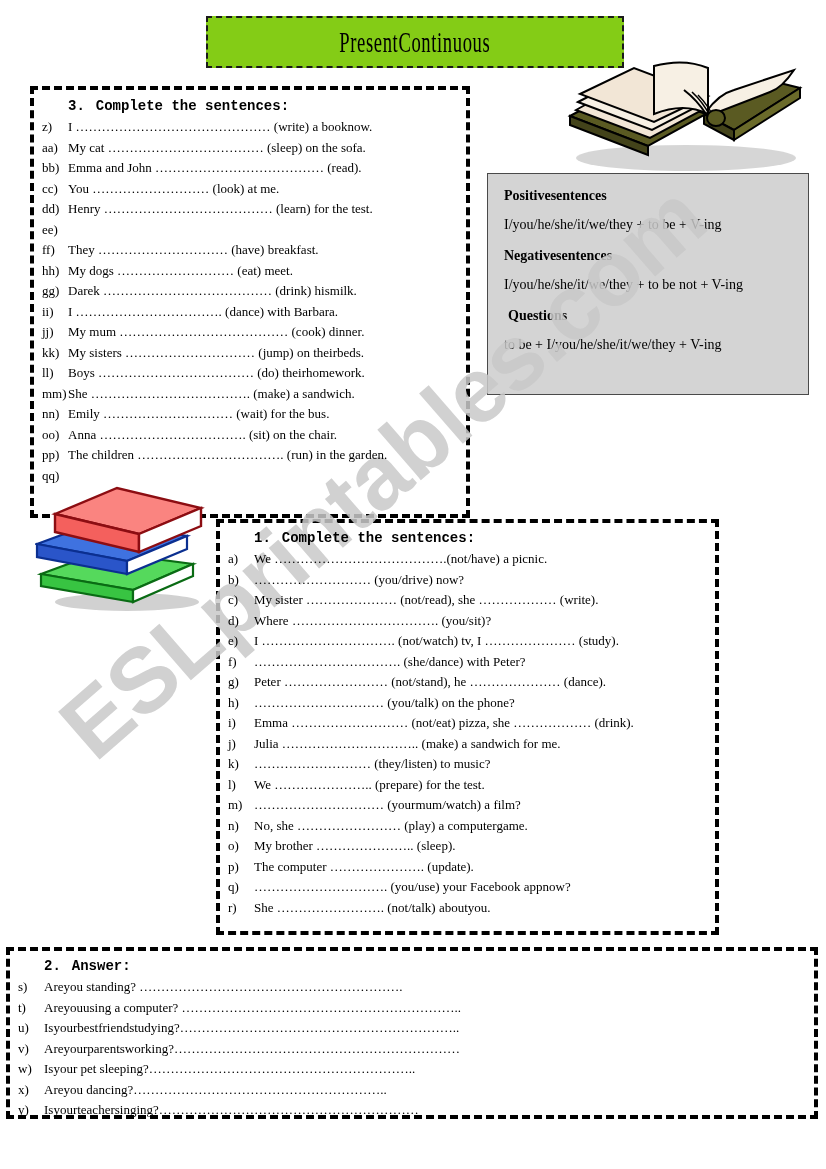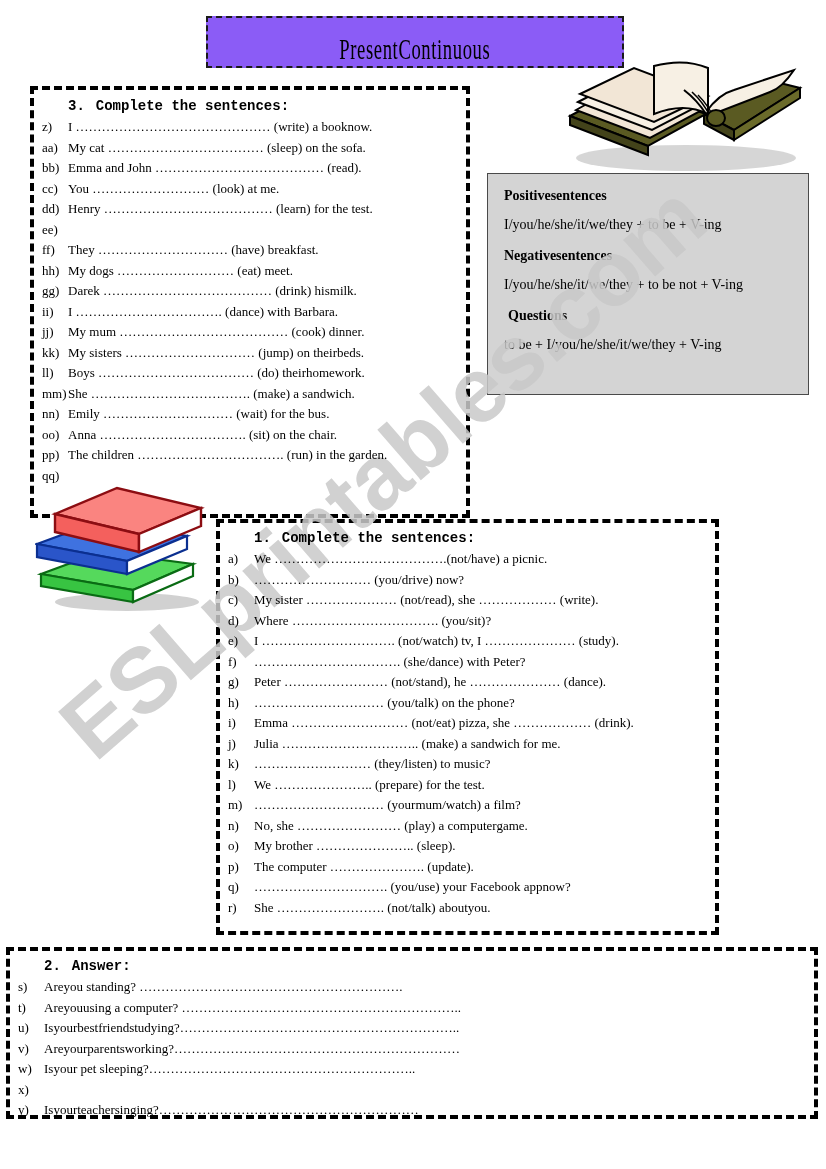--- a/index.html
+++ b/index.html
@@ -40,25 +40,25 @@
     letter-spacing: -1px;
   }
 
   
   #title-box {
     position: absolute;
     left: 206px;
     top: 16px;
     width: 418px;
     height: 52px;
-    background: #8b5cf6;
+    background: #84cc16;
     border: 2px dashed #1a1a1a;
     box-sizing: border-box;
     display: flex;
-    align-items: flex-end;
+    align-items: center;
     justify-content: center;
     z-index: 3;
   }
   #title-text {
     font-family: "Liberation Serif", "DejaVu Serif", serif;
     font-size: 30px;
     font-weight: 400;
     color: #000;
     transform: scaleX(0.62);
     transform-origin: center;
@@ -414,19 +414,20 @@
     <li class="q-row">
         <span class="q-label">v)</span>
         <span class="q-text">Areyourparentsworking?…………………………………………………………</span>
       </li>
     <li class="q-row">
         <span class="q-label">w)</span>
         <span class="q-text">Isyour pet sleeping?……………………………………………………..</span>
       </li>
     <li class="q-row">
         <span class="q-label">x)</span>
+        <span class="q-text">Areyou dancing?…………………………………………………..</span>
       </li>
     <li class="q-row">
         <span class="q-label">y)</span>
         <span class="q-text">Isyourteachersinging?……………………………………………………</span>
       </li>
   </ul>
 </div>
 
 </body></html>

